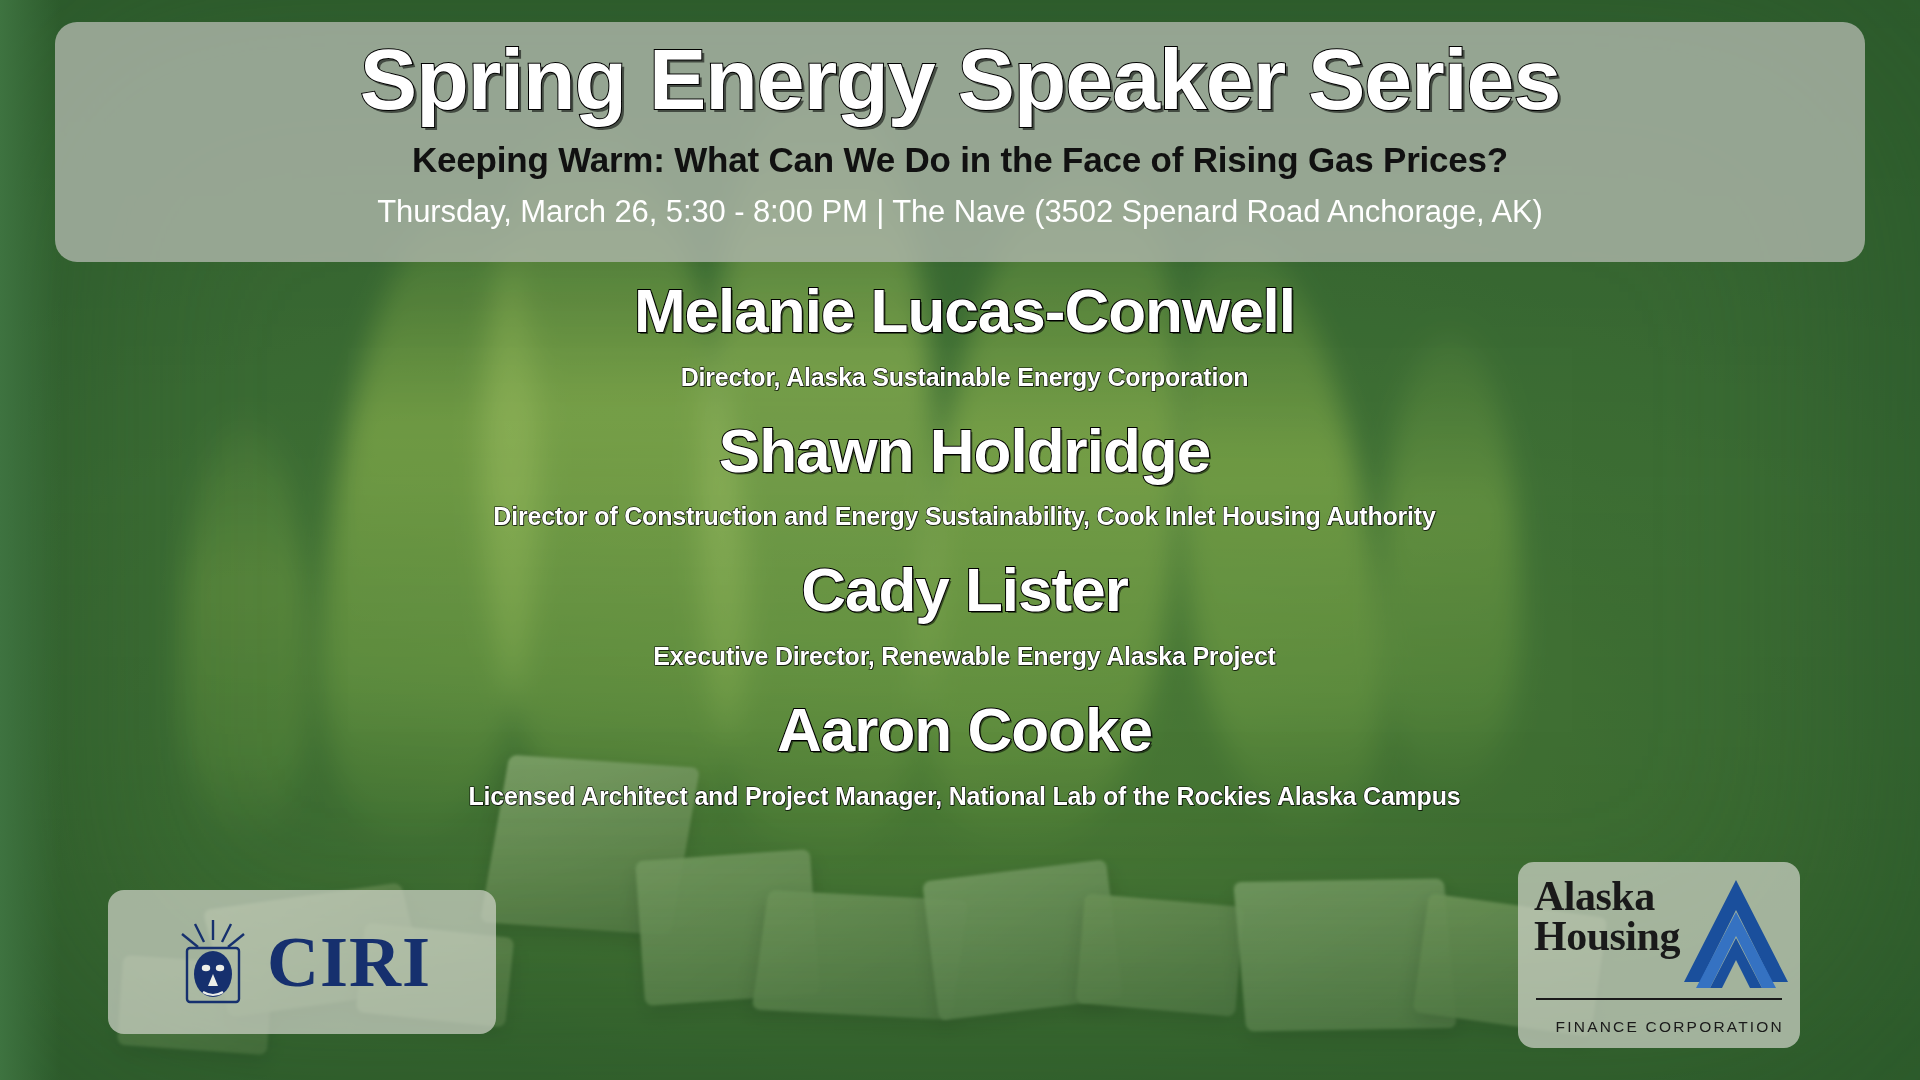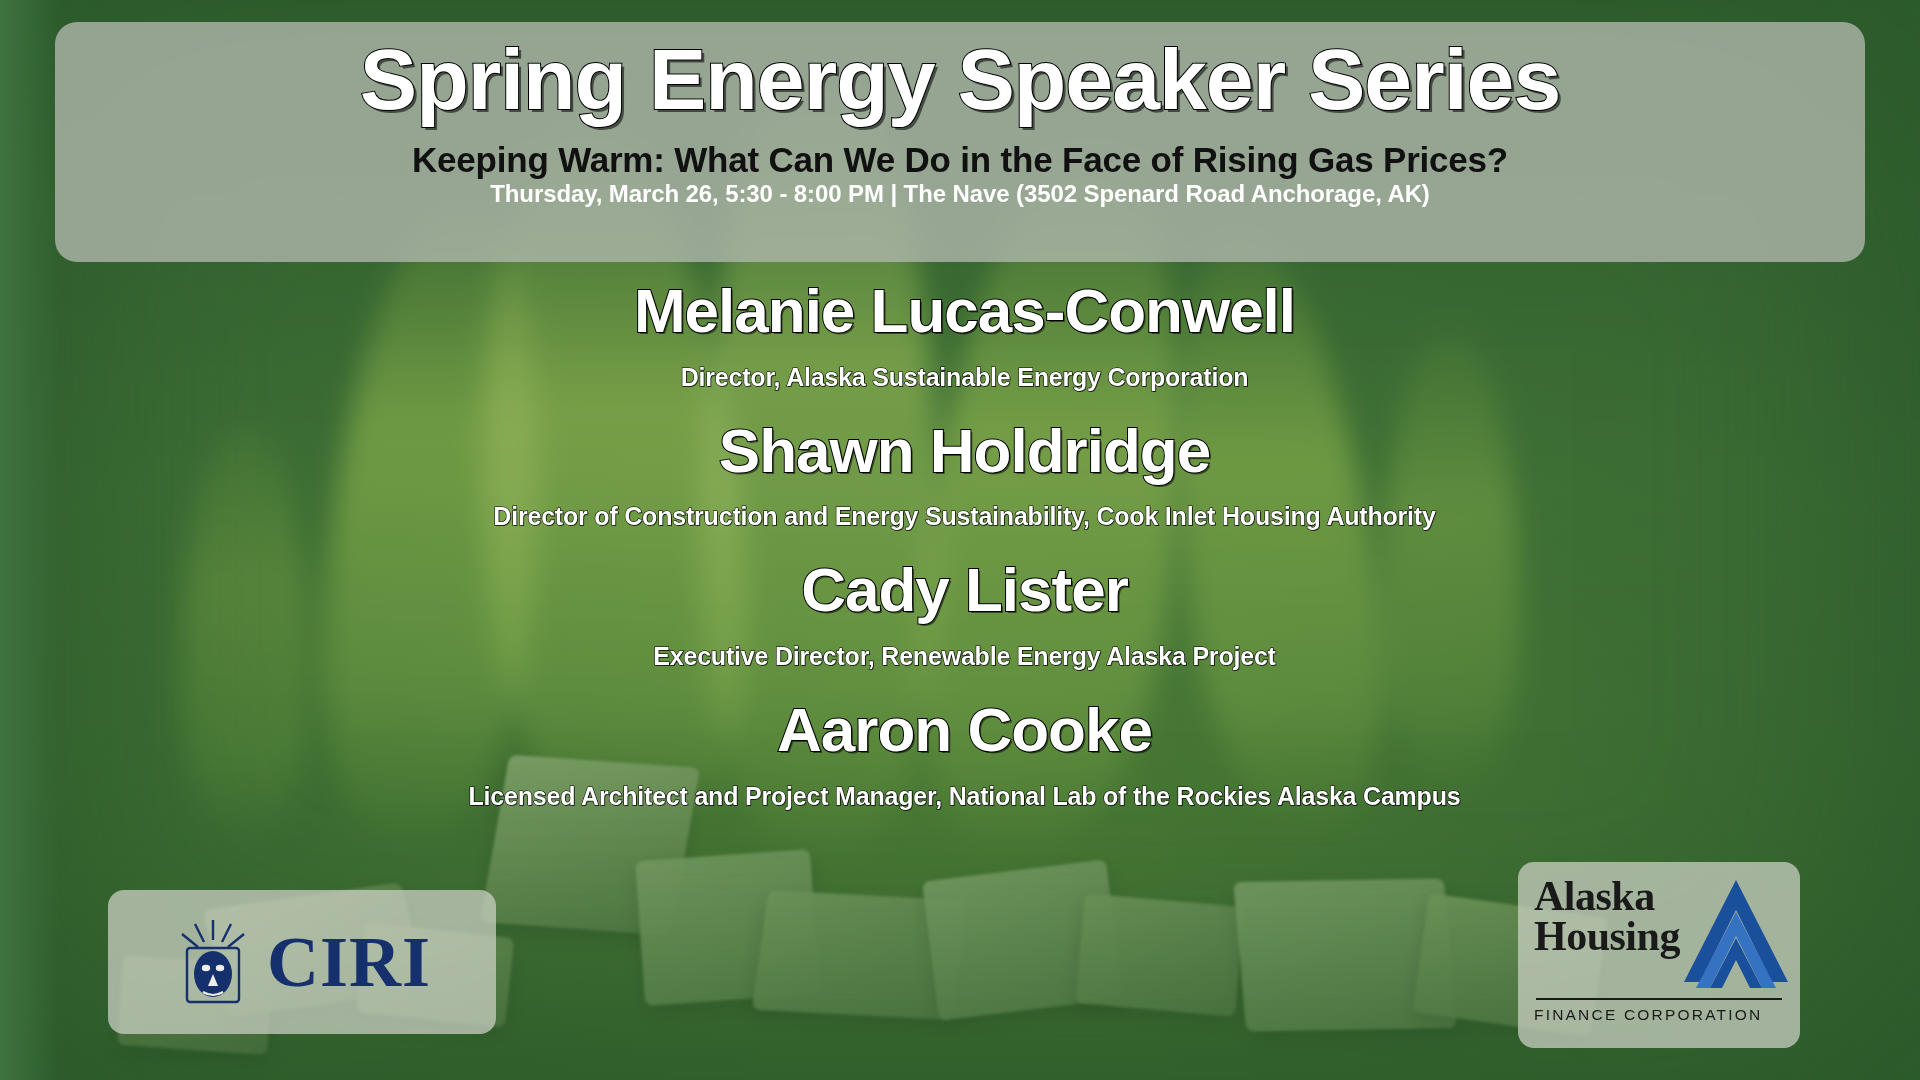--- a/index.html
+++ b/index.html
@@ -112,22 +112,23 @@
   }
   #event-subtitle {
     margin-top: 16px;
     font-size: 35px;
     font-weight: 800;
     color: #111111;
     letter-spacing: -.2px;
     white-space: nowrap;
   }
   #event-details {
-    font-size: 24px;
-    font-weight: 700;
+    margin-top: 14px;
+    font-size: 31px;
+    font-weight: 400;
     color: #ffffff;
     letter-spacing: -.1px;
     white-space: nowrap;
   }
 
   
   #speakers {
     position: absolute;
     left: 0; top: 278px;
     width: 1920px;
@@ -189,26 +190,26 @@
   .ahfc-word {
     font-family: "Liberation Serif", serif;
     font-size: 42px;
     font-weight: 700;
     color: #1a1a1a;
     line-height: .96;
     letter-spacing: -.5px;
   }
   #ahfc-chevrons { width: 112px; height: 112px; position: relative; }
   #ahfc-sub {
-    margin-top: 6px;
+    margin-top: 18px;
     font-size: 15.5px;
     font-weight: 400;
     color: #1a1a1a;
     letter-spacing: 2.2px;
-    text-align: left;
+    text-align: right;
   }
   #ahfc-rule {
     height: 2px; background: #1a1a1a; margin: 4px 2px 5px;
   }
 </style>
 </head>
 <body>
 
 <div id="poster">
 

